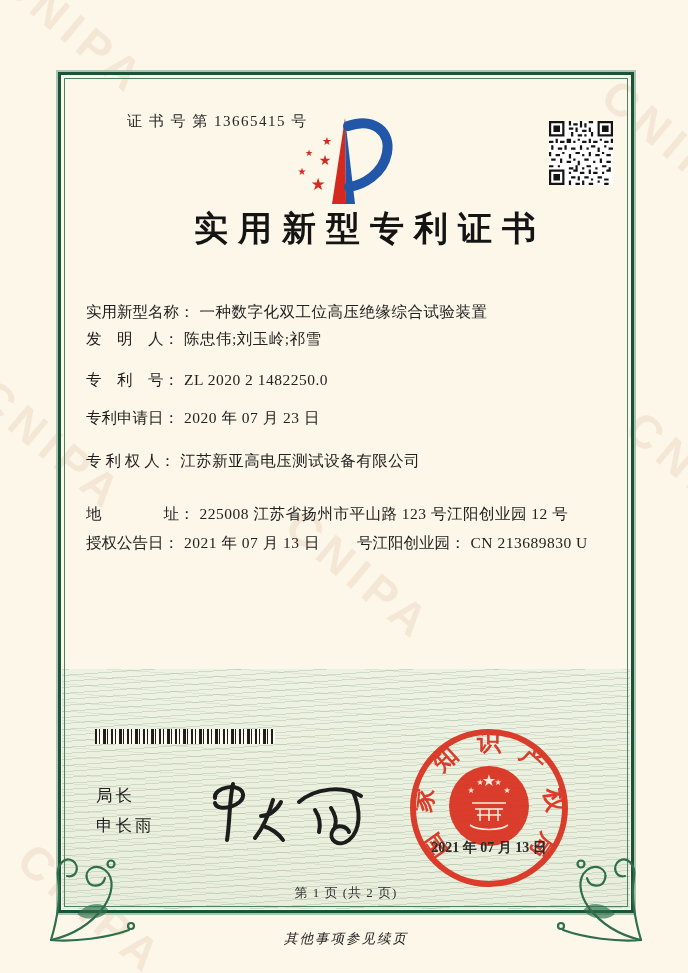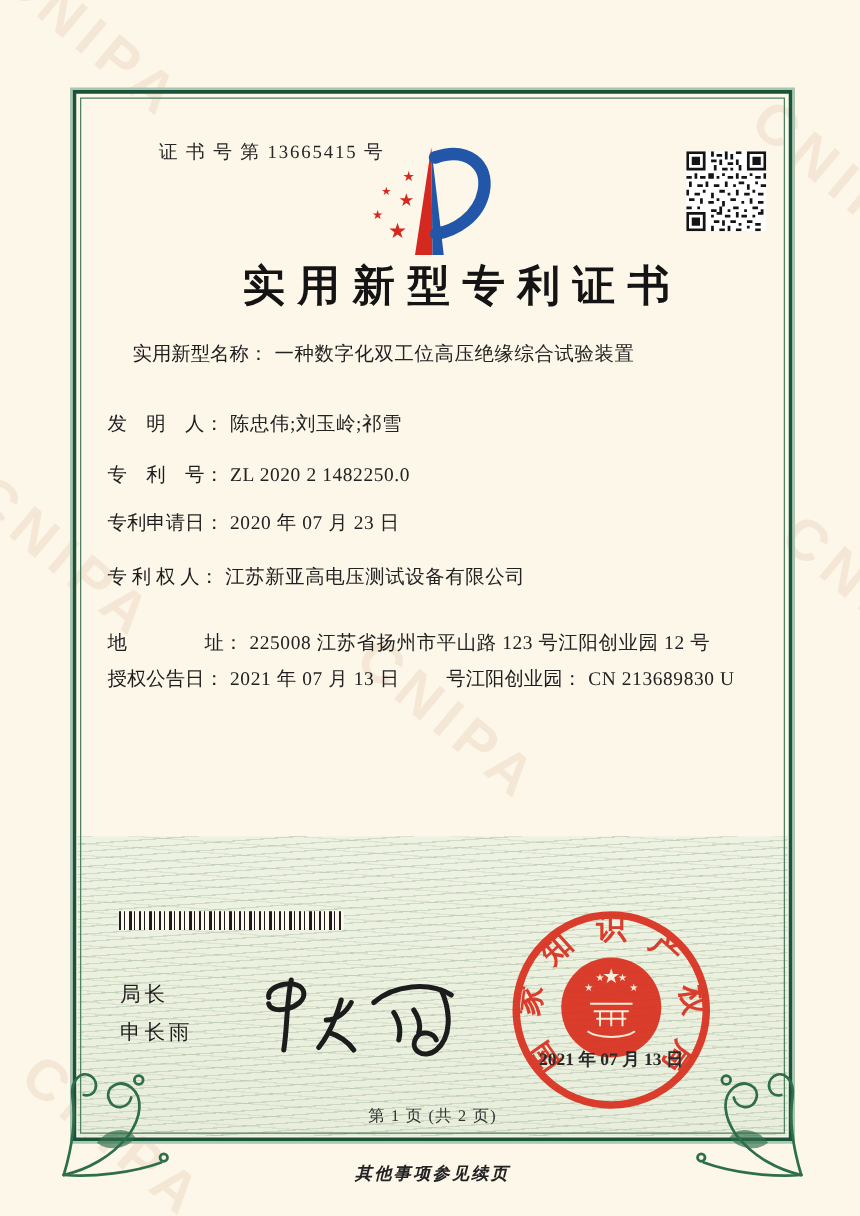--- a/index.html
+++ b/index.html
@@ -52,21 +52,21 @@
   #barcode { left:95px; top:729px; width:180px; height:15px;
     background:repeating-linear-gradient(90deg,
       #1d1d1d 0 2px, #fdf9ee 2px 4px, #1d1d1d 4px 5px, #fdf9ee 5px 8px,
       #1d1d1d 8px 11px, #fdf9ee 11px 12px, #1d1d1d 12px 13px, #fdf9ee 13px 16px);
   }
   #signer { left:96px; top:781px; font-size:16.5px; line-height:30px;
     color:#1c1c1c; letter-spacing:3px; }
   #page-num { left:58px; top:884px; width:576px; text-align:center;
     font-size:13px; color:#333; letter-spacing:1px; }
   #cont-note { left:58px; top:930px; width:576px; text-align:center;
-    font-size:13.5px; color:#222; font-style:italic; font-weight:700; letter-spacing:2px; }
+    font-size:13.5px; color:#222; font-style:italic; font-weight:400; letter-spacing:2px; }
   #seal-date { left:419px; top:839px; width:140px; text-align:center;
     font-size:14px; font-weight:bold; color:#2a2a2a; z-index:4; }
   svg { display:block; }
 </style>
 </head>
 <body>
 
 <div id="page">
 
   <span class="wm" style="left:-14px; top:2px;">CNIPA</span>
@@ -121,21 +121,21 @@
   <svg class="content" style="left:549px; top:121px;" width="64" height="64" viewBox="0 0 29 29">
     <rect width="29" height="29" fill="#fff"></rect>
     <path fill="#141414" d="M0,0h7v7h-7z M22,0h7v7h-7z M0,22h7v7h-7z"></path>
     <path fill="#fff" d="M1,1h5v5h-5z M23,1h5v5h-5z M1,23h5v5h-5z"></path>
     <path fill="#141414" d="M2,2h3v3h-3z M24,2h3v3h-3z M2,24h3v3h-3z"></path>
     <path fill="#141414" d="M9 0h1v2h-1zM11 1h2v1h-2zM14 0h1v3h-1zM16 1h1v2h-1zM18 0h2v1h-2zM9 3h2v1h-2zM12 3h1v2h-1zM15 4h2v1h-2zM18 3h1v2h-1zM10 5h1v2h-1zM13 6h2v1h-2zM16 6h1v1h-1zM19 5h1v2h-1zM0 9h2v1h-2zM3 8h1v2h-1zM5 9h2v1h-2zM8 8h2v2h-2zM11 9h1v1h-1zM13 8h1v1h-1zM15 9h2v1h-2zM18 8h1v2h-1zM20 9h2v1h-2zM23 8h1v1h-1zM25 9h2v1h-2zM28 8h1v2h-1zM1 11h1v2h-1zM4 12h2v1h-2zM7 11h1v2h-1zM10 12h2v1h-2zM14 11h1v2h-1zM17 12h1v1h-1zM19 11h2v1h-2zM22 12h1v2h-1zM25 11h1v1h-1zM27 12h2v1h-2zM0 14h1v2h-1zM3 15h2v1h-2zM6 14h1v1h-1zM9 15h1v2h-1zM12 14h2v1h-2zM15 15h1v1h-1zM18 14h1v2h-1zM21 15h2v1h-2zM24 14h1v1h-1zM26 15h2v1h-2zM1 17h2v1h-2zM5 17h1v2h-1zM8 18h2v1h-2zM11 17h1v1h-1zM13 18h1v2h-1zM16 17h2v1h-2zM20 18h1v1h-1zM23 17h1v2h-1zM26 18h2v1h-2zM0 20h2v1h-2zM4 20h1v1h-1zM9 21h2v1h-2zM12 20h1v2h-1zM15 21h1v1h-1zM17 20h2v1h-2zM21 21h1v1h-1zM24 20h2v1h-2zM27 21h1v2h-1zM9 23h1v1h-1zM11 22h2v1h-2zM14 23h2v1h-2zM18 22h1v2h-1zM20 23h2v1h-2zM24 23h1v1h-1zM26 22h2v1h-2zM10 25h2v1h-2zM13 25h1v2h-1zM16 25h2v1h-2zM19 26h1v1h-1zM22 25h2v1h-2zM25 26h2v1h-2zM9 27h1v2h-1zM12 28h2v1h-2zM15 27h1v2h-1zM18 28h2v1h-2zM22 27h1v1h-1zM25 28h2v1h-2z"></path>
   </svg>
 
   <div class="content" id="title">实用新型专利证书</div>
 
-  <div class="content frow" style="top:273px;margin-left:20px;">
+  <div class="content frow" style="top:302px;">
     <span class="flabel">实用新型名称：</span><span class="fvalue">一种数字化双工位高压绝缘综合试验装置</span>
   </div>
   <div class="content frow" style="top:329px;">
     <span class="flabel">发　明　人：</span><span class="fvalue">陈忠伟;刘玉岭;祁雪</span>
   </div>
   <div class="content frow" style="top:370px;">
     <span class="flabel">专　利　号：</span><span class="fvalue">ZL 2020 2 1482250.0</span>
   </div>
   <div class="content frow" style="top:408px;">
     <span class="flabel">专利申请日：</span><span class="fvalue">2020 年 07 月 23 日</span>

